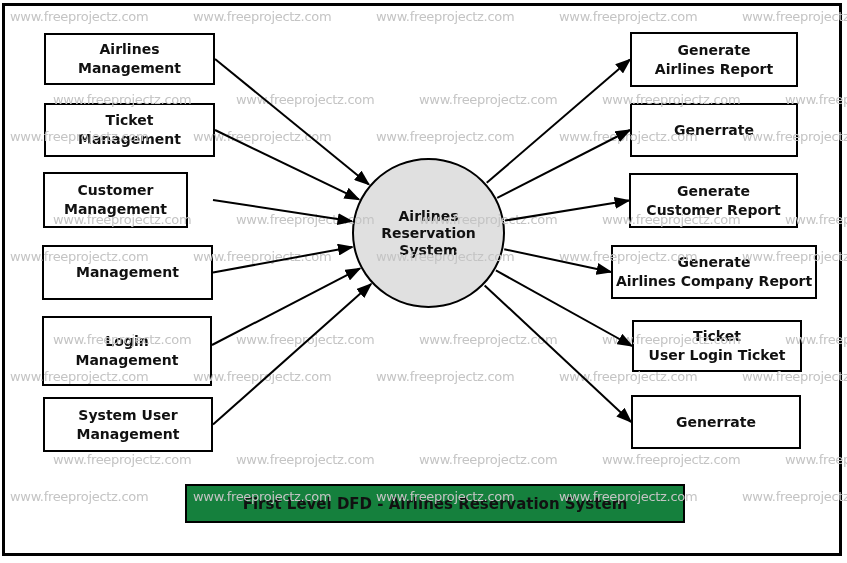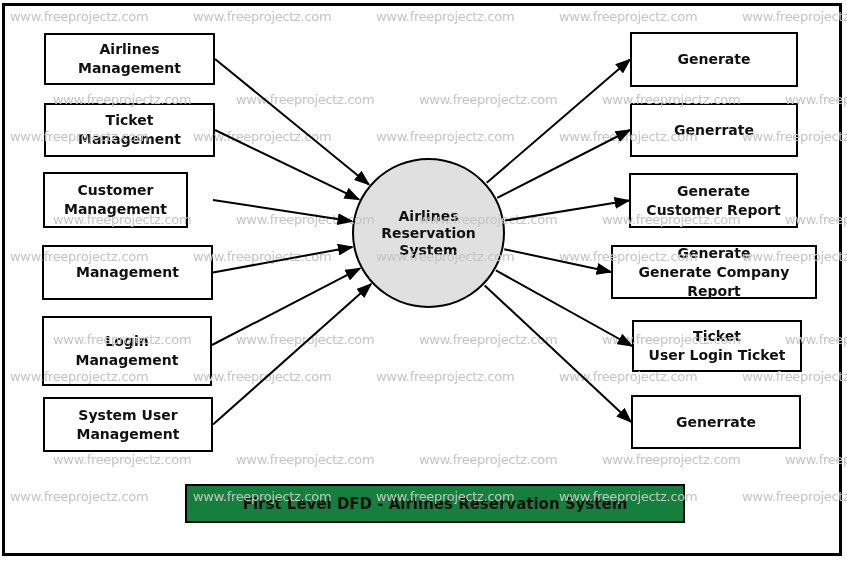--- a/index.html
+++ b/index.html
@@ -125,31 +125,32 @@
   </div>
 
   <div class="process-circle" id="process" style="background: rgb(224, 224, 224); border-color: rgb(0, 0, 0);">
     <span>Airlines</span>
     <span>Reservation</span>
     <span>System</span>
   </div>
 
   <div class="ebox" id="generate-airlines-report" style="left:630px;top:32px;width:168px;height:55px">
     <span>Generate</span>
+    <span>Airlines Report</span>
   </div>
   <div class="ebox" id="generrate-ticket-report" style="left:630px;top:103px;width:168px;height:54px">
     <span>Generrate</span>
   </div>
   <div class="ebox" id="generate-customer-report" style="left:629px;top:173px;width:169px;height:55px">
     <span>Generate</span>
     <span>Customer Report</span>
   </div>
   <div class="ebox" id="generate-airlines-company-report" style="left:611px;top:245px;width:206px;height:54px">
     <span>Generate</span>
-    <span>Generate Company Report</span>
+    <span>Airlines Company Report</span>
   </div>
   <div class="ebox" id="check-user-login-details" style="left:632px;top:320px;width:170px;height:52px">
     <span>Ticket</span>
     <span>User Login Ticket</span>
   </div>
   <div class="ebox" id="generrate-system-user-report" style="left:631px;top:395px;width:170px;height:54px">
     <span>Generrate</span>
   </div>
 
   <div class="title-box">

